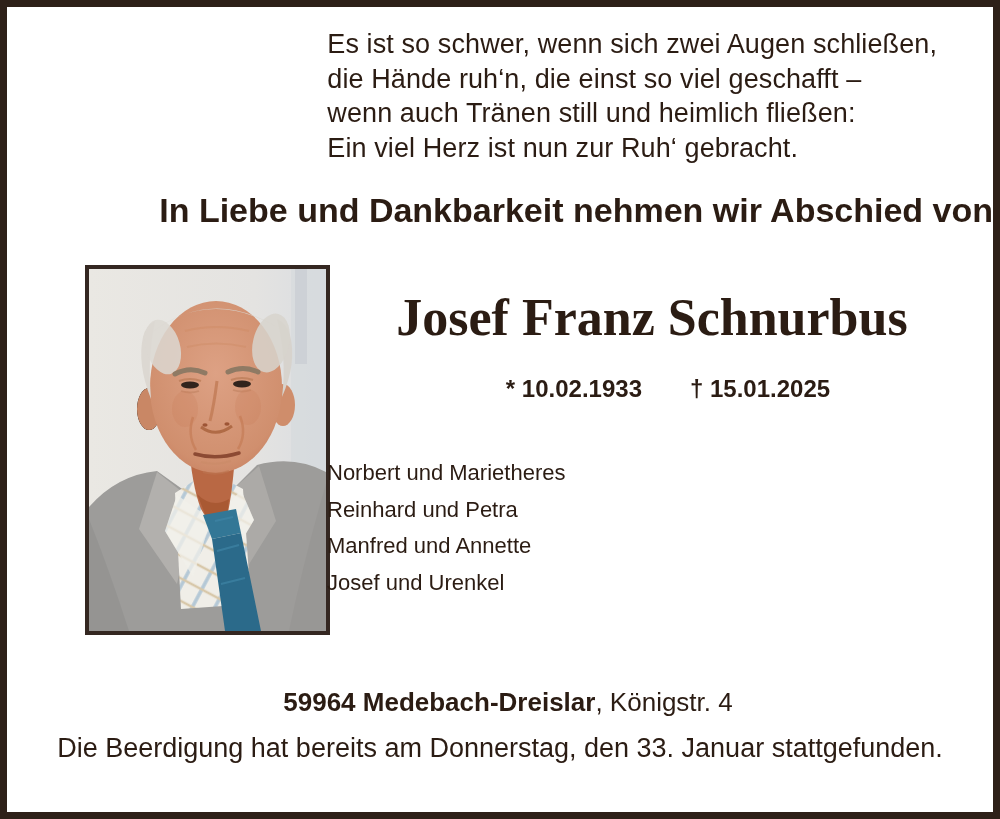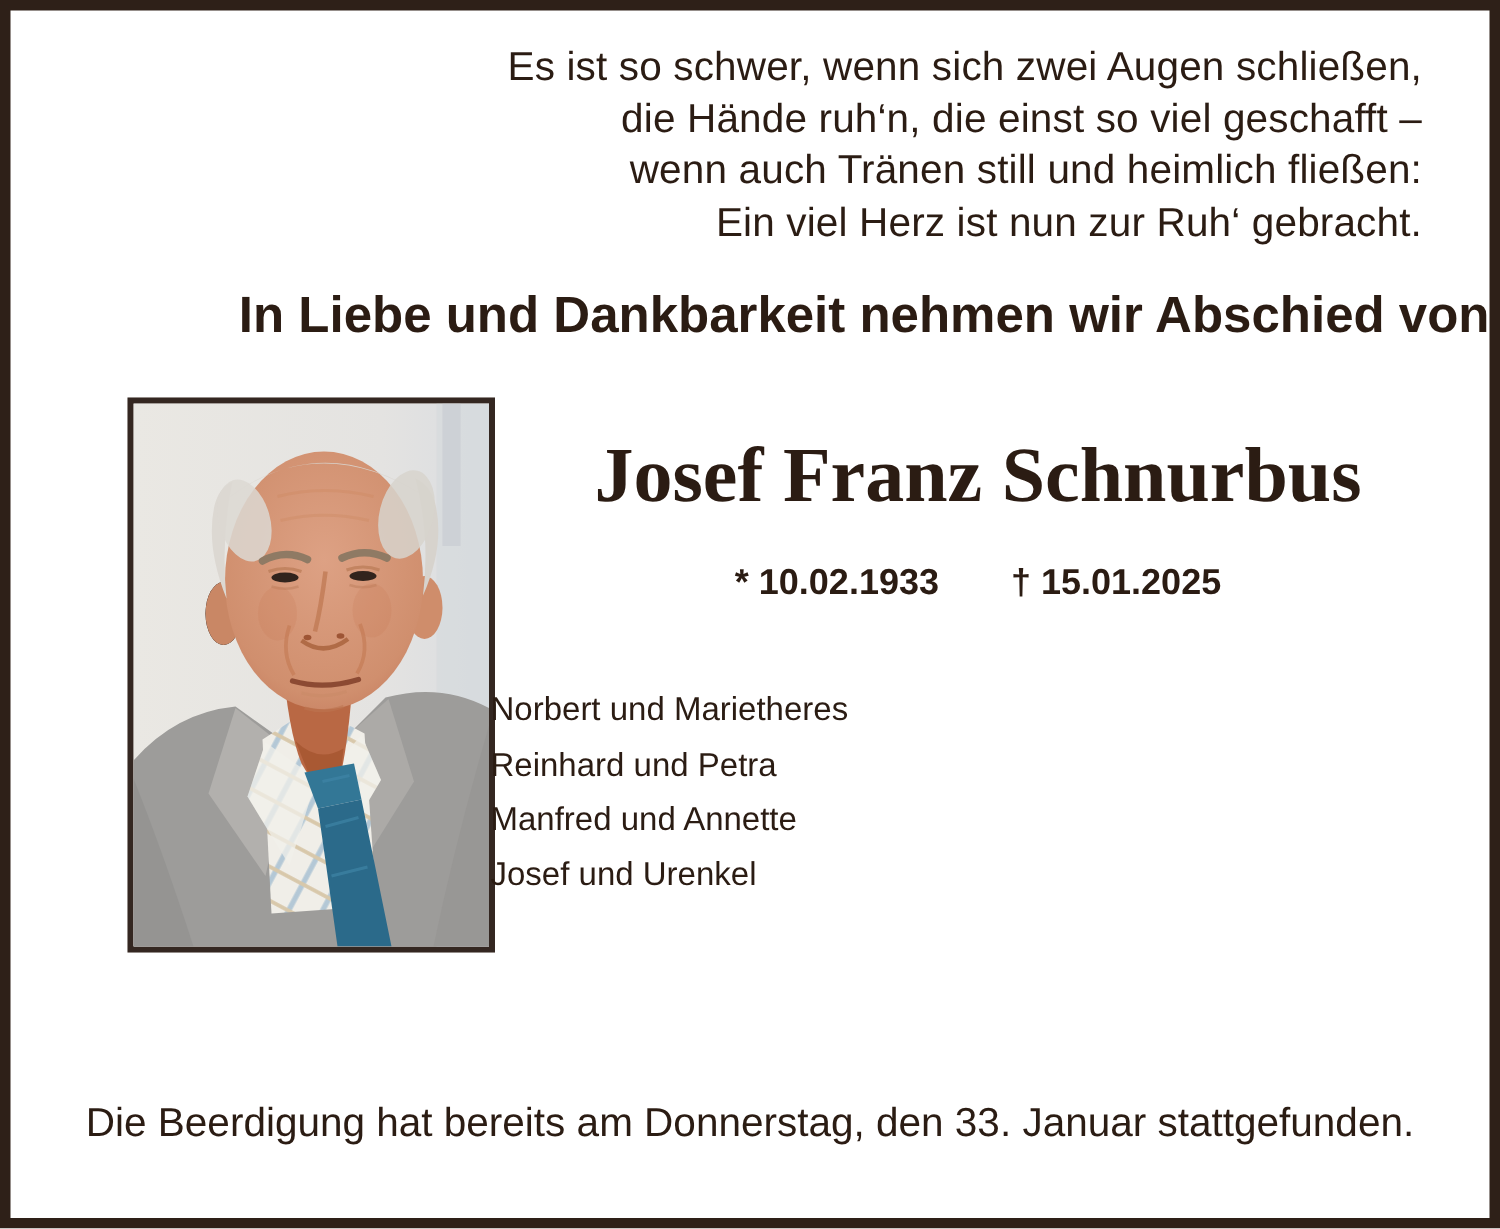--- a/index.html
+++ b/index.html
@@ -10,22 +10,21 @@
     box-sizing: border-box;
     border: 7px solid #2e2018;
     background: #ffffff;
     font-family: "Liberation Sans", sans-serif;
     color: #2b1c13;
     overflow: hidden;
   }
   .poem {
     position: absolute;
     top: 20px;
-    right: 45px;
-    text-align: right;
+    right: 56px;
     font-size: 27px;
     line-height: 34.5px;
     letter-spacing: 0.1px;
   }
   .intro {
     position: absolute;
     top: 184px;
     left: 0;
     right: 0;
     margin-left: 16px;
@@ -58,20 +57,21 @@
   .dates {
     position: absolute;
     top: 368px;
     left: 320px;
     width: 650px;
     display: flex;
     justify-content: center;
     gap: 48px;
     font-size: 24px;
     font-weight: bold;
+    padding-left: 16px;
   }
   .family {
     position: absolute;
     top: 448px;
     left: 320px;
     width: 650px;
     text-align: left;
     font-size: 22px;
     line-height: 36.5px;
   }
@@ -203,16 +203,19 @@
     <span>† 15.01.2025</span>
   </div>
 
   <div class="family">
     <div>Norbert und Marietheres</div>
     <div>Reinhard und Petra</div>
     <div>Manfred und Annette</div>
     <div>Josef und Urenkel</div>
   </div>
 
+  <div class="address">
+    <span class="b">59964 Medebach-Dreislar</span><span>, Königstr. 4</span>
+  </div>
 
   <div class="funeral">Die Beerdigung hat bereits am Donnerstag, den 33. Januar stattgefunden.</div>
 
 </div>
 
 </body></html>

